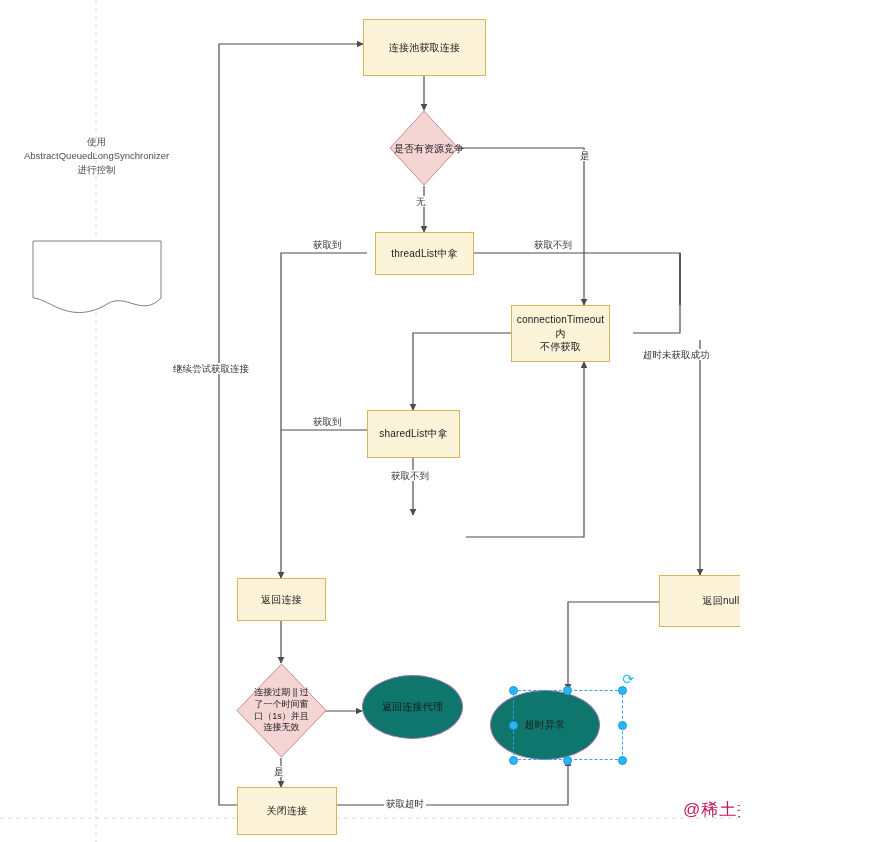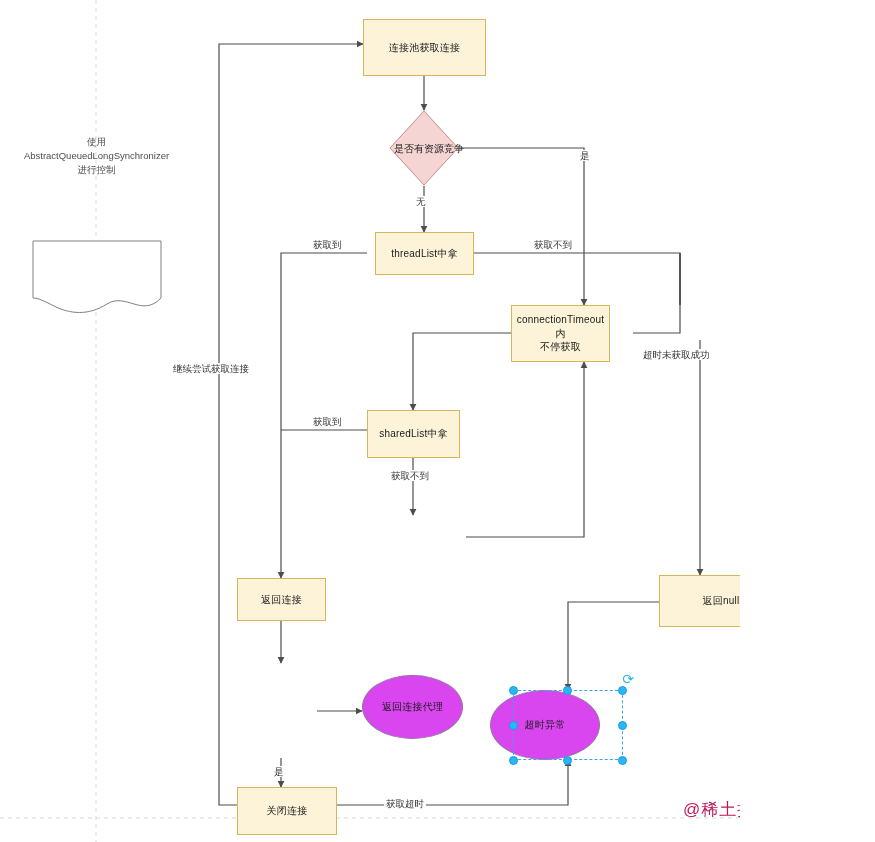--- a/index.html
+++ b/index.html
@@ -55,21 +55,21 @@
     display: flex;
     align-items: center;
     justify-content: center;
     text-align: center;
     font-size: 10px;
     color: #1a1a1a;
     line-height: 1.3;
     pointer-events: none;
   }
   .ellipse {
-    background: #d946ef;
+    background: #0f766e;
     border: 1px solid #9673a6;
     border-radius: 50%;
     align-items: center;
   }
   .edge-label {
     position: absolute;
     font-size: 9.5px;
     color: #333;
     background: #ffffff;
     padding: 0 2px;
@@ -204,20 +204,29 @@
 
 
   <div class="node rect" style="left:237px; top:578px; width:89px; height:43px;">
     <span>返回连接</span>
   </div>
 
   <div class="node rect" style="left:659px; top:575px; width:85px; height:52px;padding-left:39px;">
     <span>返回null</span>
   </div>
 
+  <div class="diamond-wrap" style="left:236px; top:663px; width:91px; height:95px;">
+    <svg class="diamond-shape" viewBox="0 0 91 95">
+      <polygon points="45.5,1 90,47.5 45.5,94 1,47.5" fill="#f5d4d4" stroke="#c98a8a" stroke-width="1"></polygon>
+    </svg>
+    <div class="diamond-label" style="white-space:pre-line; font-size:9px;">连接过期 || 过
+了一个时间窗
+口（1s）并且
+连接无效</div>
+  </div>
 
   <div class="node ellipse" style="left:362px; top:675px; width:101px; height:64px;">
     <span>返回连接代理</span>
   </div>
 
   <div class="node ellipse" style="left:490px; top:690px; width:110px; height:70px;">
     <span>超时异常</span>
   </div>
   <div class="sel-box" style="left:513px; top:690px; width:110px; height:70px;"></div>
   <div class="sel-handle" style="left:509px; top:686px;"></div>

